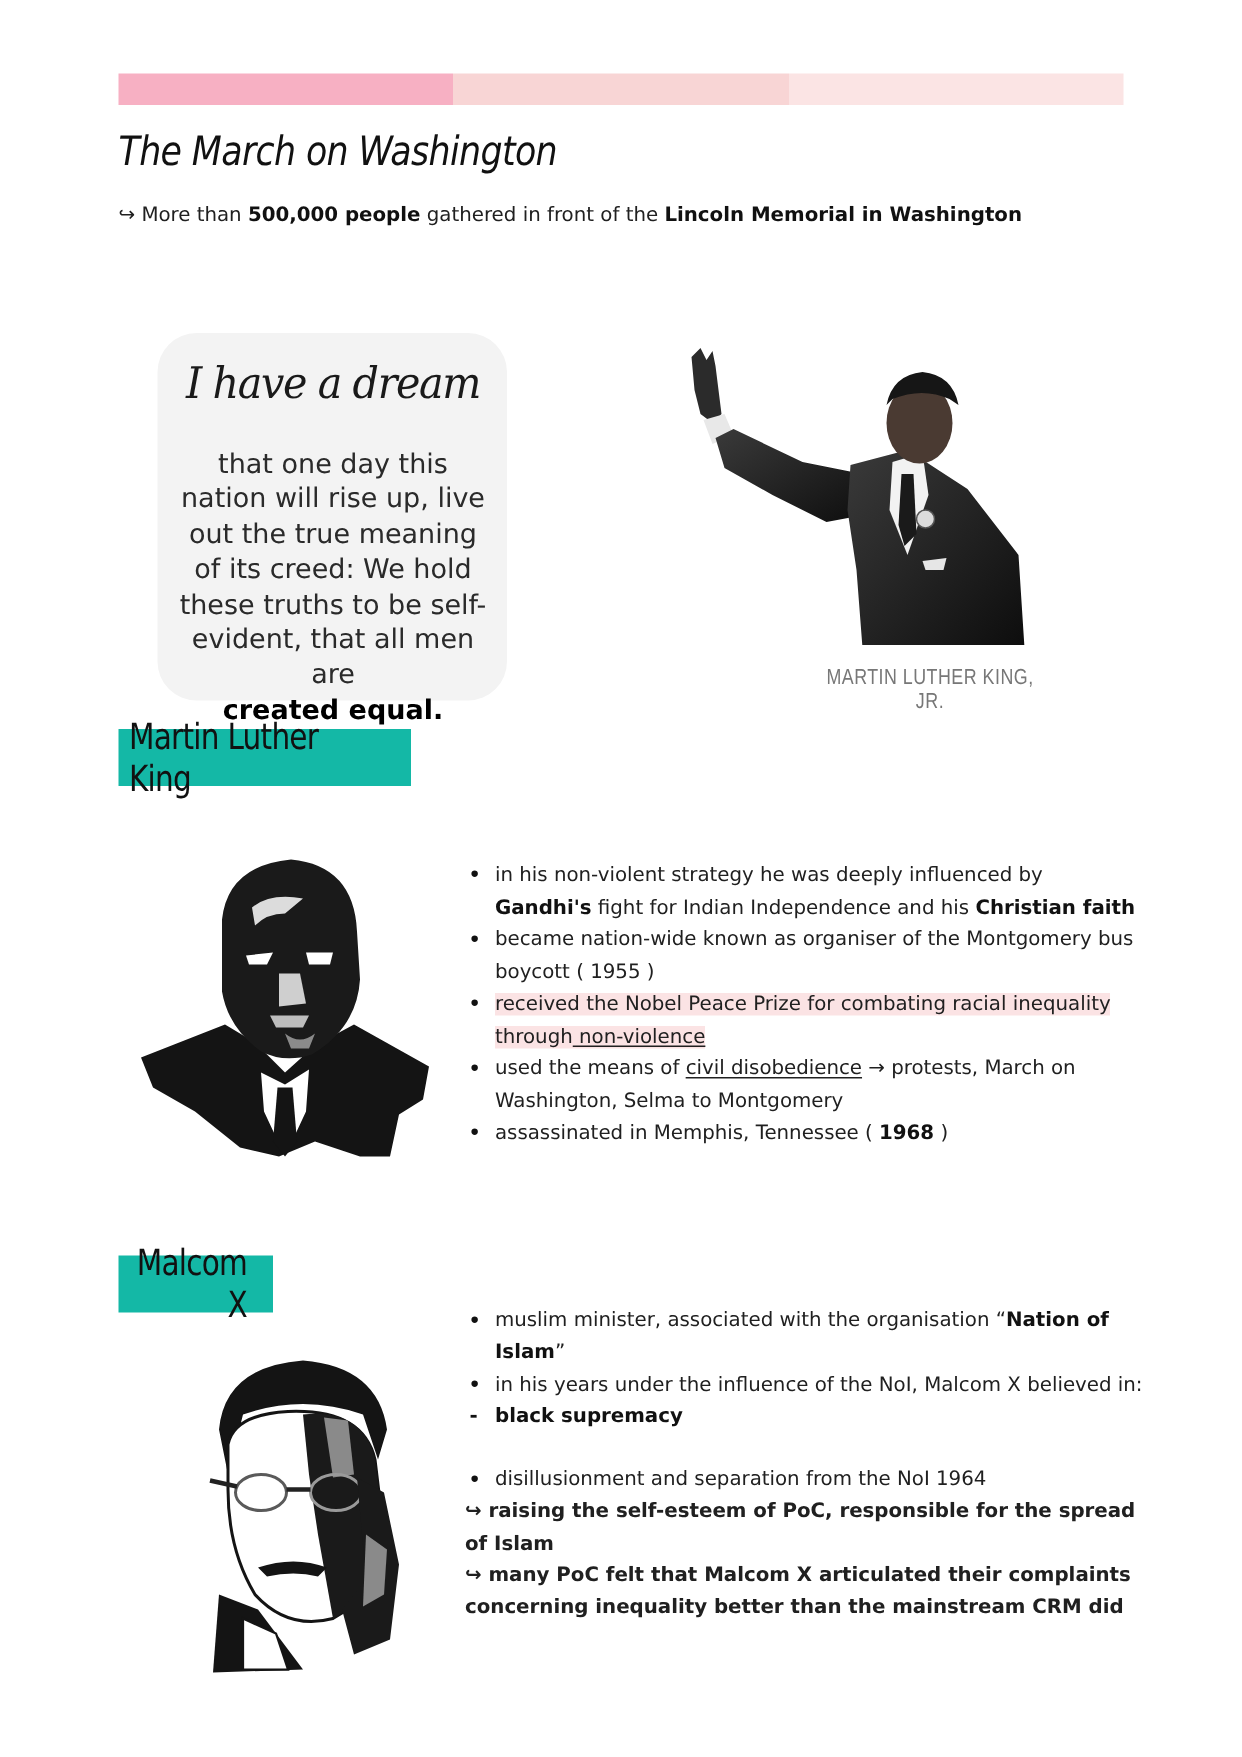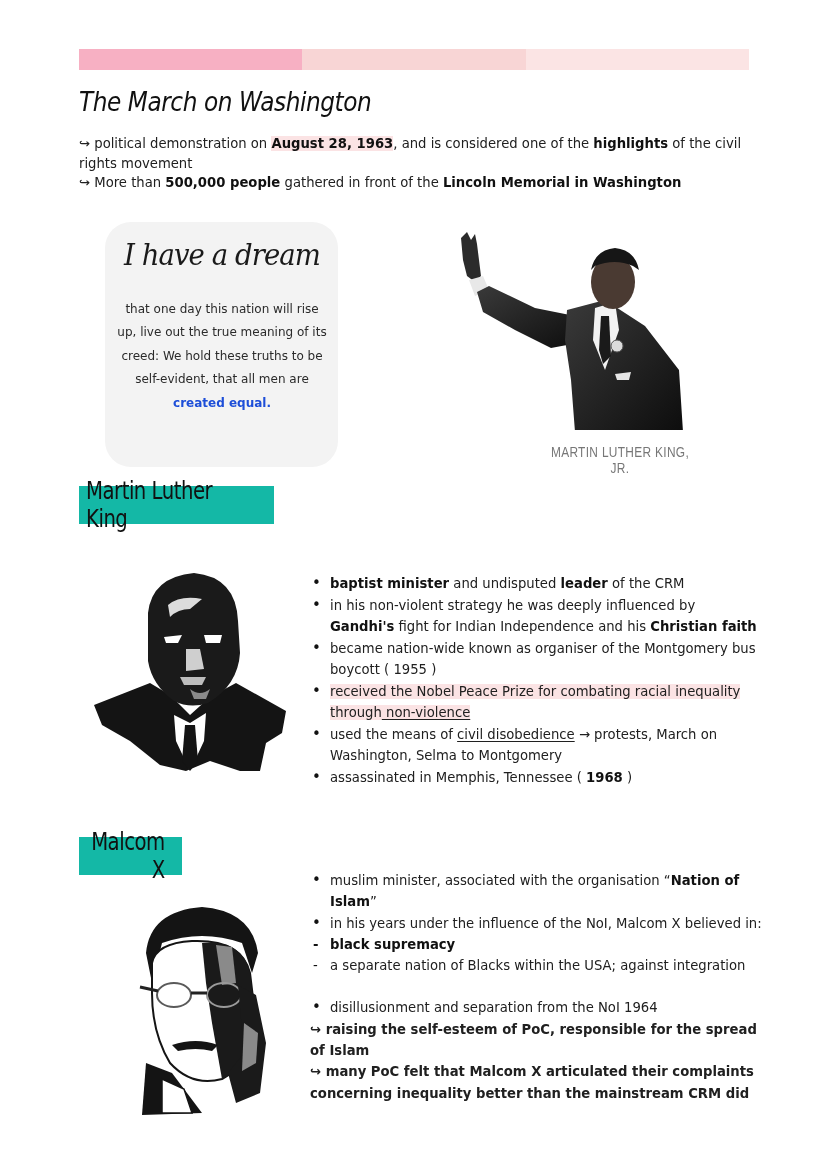--- a/index.html
+++ b/index.html
@@ -16,22 +16,22 @@
   .title1 { left: 79px; top: 86px; font-size: 27px; font-style: italic; font-weight: normal; }
 
   .body-text { font-size: 13.2px; line-height: 19.5px; color: #202020; }
   .body-text b { font-weight: bold; color: #111; }
   .hl { background: #fbe3e4; }
   .intro { left: 79px; top: 134px; width: 680px; }
 
   
   .quote-card { left: 105px; top: 222px; width: 233px; height: 245px; background: #f3f3f3; border-radius: 26px; }
   .quote-script { position: absolute; left: 12px; top: 16px; width: 210px; text-align: center; font-family: "DejaVu Serif", serif; font-style: italic; font-size: 29px; color: #1a1a1a; letter-spacing: -1px; transform: scaleX(0.95); }
-  .quote-body { position: absolute; left: 12px; top: 76px; width: 210px; text-align: center; font-size: 12px; line-height: 23.4px; color: #2a2a2a; }
-  .quote-body b { color: #1d4ed8; font-weight: bold; }
+  .quote-body { position: absolute; left: 12px; top: 76px; width: 210px; text-align: center; font-size: 18px; line-height: 23.4px; color: #2a2a2a; }
+  .quote-body b { color: #000000; font-weight: bold; }
 
   
   .mlk-photo { left: 455px; top: 230px; width: 230px; height: 202px; }
   .caption { left: 530px; top: 444px; width: 180px; text-align: center; font-family: "Liberation Sans", sans-serif; font-size: 14.5px; letter-spacing: 0.4px; color: #777; transform: scaleX(0.82); transform-origin: center; }
 
   
   .tag { background: #14b8a6; height: 38px; display: flex; align-items: center; padding-left: 7px; }
   .tag span { font-size: 24px; font-weight: normal; color: #111; font-family: "DejaVu Sans", sans-serif; display: inline-block; transform: scaleX(0.82); transform-origin: left center; letter-spacing: -0.6px; }
   .tag-mlk { left: 79px; top: 486px; width: 195px; }
   .tag-mx { left: 79px; top: 837px; width: 103px; text-align: right; }
@@ -55,23 +55,20 @@
 
 <div class="abs topbar">
   <div style="background:#f7b0c3"></div>
   <div style="background:#f8d5d5"></div>
   <div style="background:#fbe4e4"></div>
 </div>
 
 <div class="abs hand title1">The March on Washington</div>
 
 <div class="abs body-text intro">
-  <div>
-    <span>↪</span><span> political demonstration on </span><b class="hl">August 28, 1963</b><span>, and is considered one of the </span><b>highlights</b><span> of the civil rights movement</span>
-  </div>
   <div>
     <span>↪</span><span> More than </span><b>500,000 people</b><span> gathered in front of the </span><b>Lincoln Memorial in Washington</b>
   </div>
 </div>
 
 <div class="abs quote-card">
   <div class="quote-script">I have a dream</div>
   <div class="quote-body">
     <span>that one day this nation will rise up, live out the true meaning of its creed: We hold these truths to be self-evident, that all men are</span><br>
     <b>created equal.</b>
@@ -122,21 +119,20 @@
 
   <path d="M78 40 Q90 30 112 34 L100 44 Q88 44 80 52 Z" fill="#ffffff" opacity="0.85"></path>
   <path d="M74 72 L92 70 L88 78 L76 78 Z" fill="#ffffff"></path>
   <path d="M114 70 L132 70 L130 78 L116 78 Z" fill="#ffffff"></path>
   <path d="M96 84 L110 84 L114 104 L96 106 Z" fill="#cfcfcf"></path>
   <path d="M90 112 L116 112 L112 120 L94 120 Z" fill="#bdbdbd"></path>
   <path d="M100 124 Q110 132 120 124 L116 134 L104 134 Z" fill="#8a8a8a"></path>
 </svg>
 
 <ul class="abs bul body-text mlk-list">
-  <li class="dot"><b>baptist minister</b><span> and undisputed </span><b>leader</b><span> of the CRM</span></li>
   <li class="dot"><span>in his non-violent strategy he was deeply influenced by </span><b>Gandhi's</b><span> fight for Indian Independence and his </span><b>Christian faith</b></li>
   <li class="dot"><span>became nation-wide known as organiser of the Montgomery bus boycott ( 1955 )</span></li>
   <li class="dot"><span class="hl"><span>received the Nobel Peace Prize for combating racial inequality through</span><span class="u"> non-violence</span></span></li>
   <li class="dot"><span>used the means of </span><span class="u">civil disobedience</span><span>  → protests, March on Washington, Selma to Montgomery</span></li>
   <li class="dot"><span>assassinated in Memphis, Tennessee ( </span><b>1968</b><span> )</span></li>
 </ul>
 
 <div class="abs tag tag-mx">
   <span>Malcom X</span>
 </div>
@@ -160,18 +156,17 @@
   <path d="M112 120 L126 130 L124 160 L110 168 Z" fill="#8a8a8a"></path>
 
   <path d="M14 160 L40 170 L70 210 L10 212 Z" fill="#141414"></path>
   <path d="M30 176 L52 186 L60 210 L30 210 Z" fill="#ffffff" stroke="#141414" stroke-width="1.5"></path>
 </svg>
 
 <ul class="abs bul body-text mx-list">
   <li class="dot"><span>muslim minister, associated with the organisation “</span><b>Nation of Islam</b><span>”</span></li>
   <li class="dot"><span>in his years under the influence of the NoI, Malcom X believed in:</span></li>
   <li class="dash strong"><b>black supremacy</b></li>
-  <li class="dash"><span>a separate nation of Blacks within the USA; against integration</span></li>
   <li class="spacer"></li>
   <li class="dot"><span>disillusionment and separation from the NoI 1964</span></li>
   <li class="arrow"><span>↪</span><span> raising the self-esteem of PoC, responsible for the spread of Islam</span></li>
   <li class="arrow"><span>↪</span><span> many PoC felt that Malcom X articulated their complaints concerning inequality better than the mainstream CRM did</span></li>
 </ul>
 
 </body></html>

